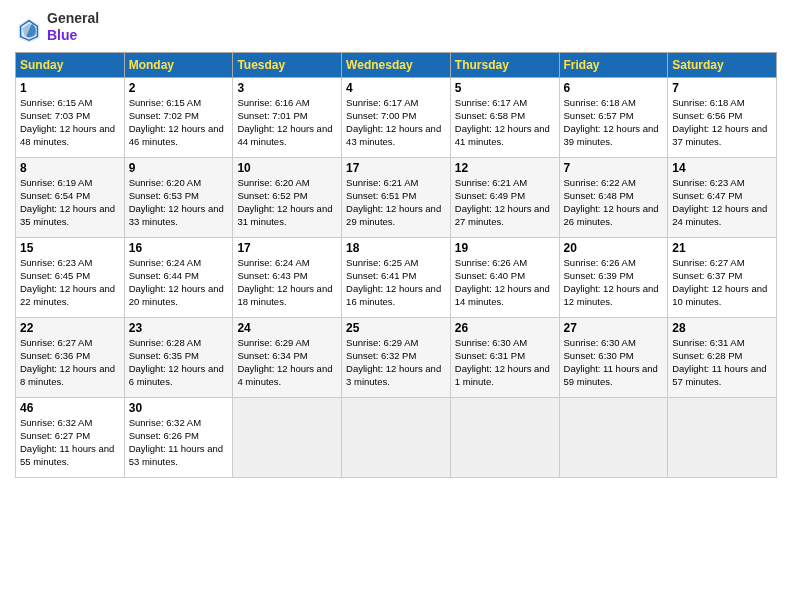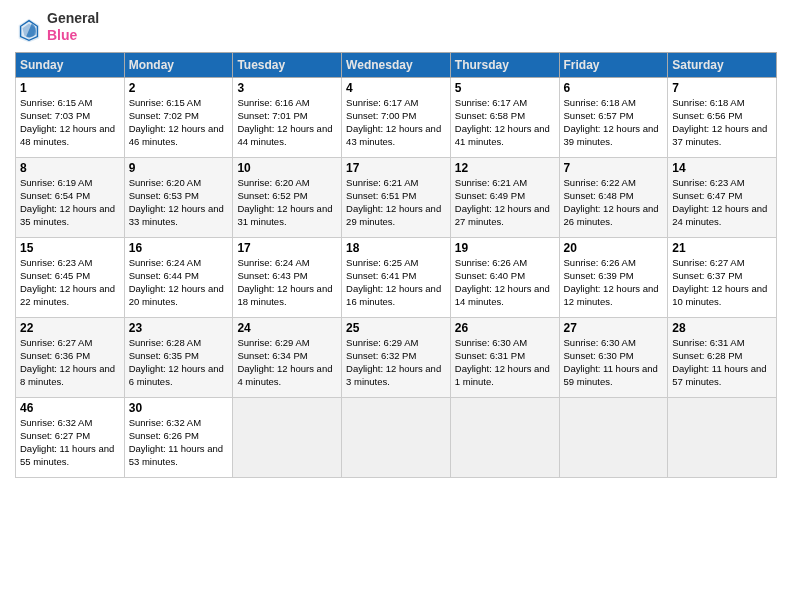--- a/index.html
+++ b/index.html
@@ -25,21 +25,21 @@
       display: flex;
       align-items: flex-end;
       gap: 4px;
     }
     .logo-text {
       font-size: 14px;
       font-weight: bold;
       line-height: 1.2;
     }
     .logo-general { color: #333; }
-    .logo-blue { color: #ec4899; }
+    .logo-blue { color: #6d28d9; }
     .logo-icon {
       width: 28px;
       height: 28px;
     }
     .title-block {
       text-align: right;
     }
     .month-title {
       font-size: 32px;
       font-weight: bold;
@@ -49,21 +49,21 @@
       font-size: 14px;
       color: #555;
     }
     .calendar-table {
       width: 100%;
       border-collapse: collapse;
       table-layout: fixed;
     }
     .calendar-table th {
       background-color: #1a6bb5;
-      color: #e5e5e5;
+      color: #fde047;
       padding: 5px 4px;
       font-size: 12px;
       font-weight: bold;
       text-align: left;
       border: 1px solid #aaa;
     }
     .calendar-table td {
       vertical-align: top;
       padding: 3px 4px;
       font-size: 9.5px;

